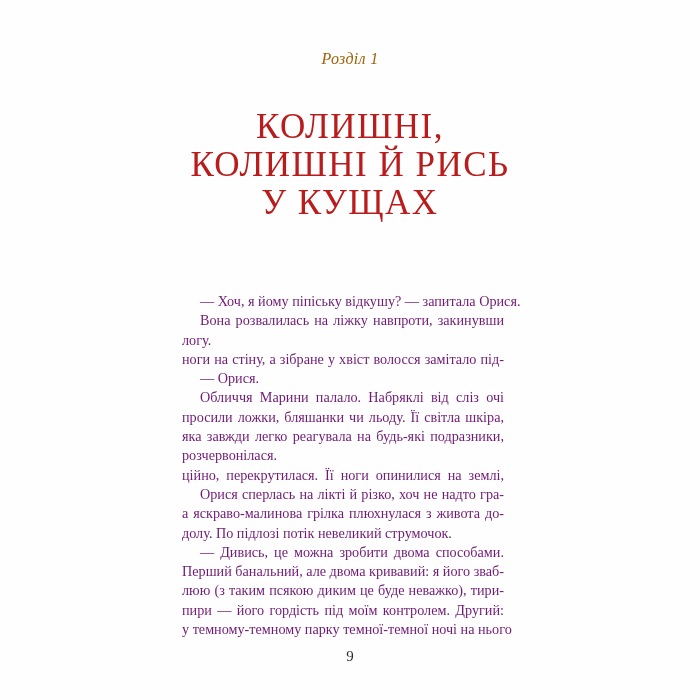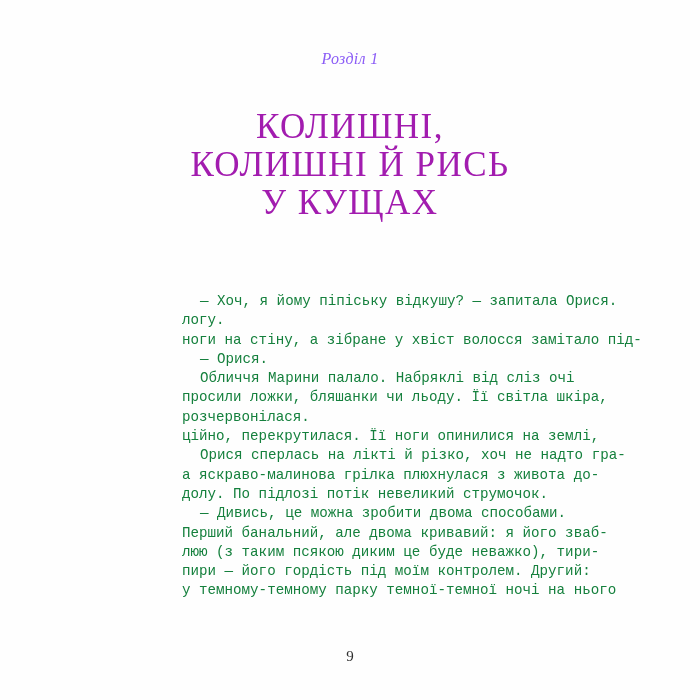--- a/index.html
+++ b/index.html
@@ -4,32 +4,32 @@
 <style>
   html, body { margin: 0; padding: 0; }
   body {
     width: 700px; height: 700px; background: #ffffff; position: relative;
     overflow: hidden; font-family: "DejaVu Serif", serif; color: #2b2b2b;
   }
   .page { position: absolute; left: 0; top: 0; width: 700px; height: 700px; background: #fefefe; }
   .chapter-label {
     position: absolute; left: 0; width: 700px; top: 50px; text-align: center;
     font-family: "Liberation Serif", serif; font-style: italic; font-size: 16px;
-    color: #8b5cf6; letter-spacing: 0.3px;
+    color: #a16207; letter-spacing: 0.3px;
   }
   .chapter-title {
     position: absolute; left: 0; width: 700px; top: 108px; text-align: center;
     font-family: "Liberation Serif", serif; font-size: 35px; font-weight: normal;
-    line-height: 38px; color: #a21caf; letter-spacing: 1.5px; margin: 0;
+    line-height: 38px; color: #b91c1c; letter-spacing: 1.5px; margin: 0;
   }
   .chapter-title span { display: block; }
   .body-text {
     position: absolute; left: 182px; top: 292px; width: 322px;
-    font-family: Liberation Mono, monospace; font-size: 14.2px; line-height: 19.3px;
-    color: #15803d;
+    font-family: Liberation Serif, serif; font-size: 14.2px; line-height: 19.3px;
+    color: #701a75;
   }
   .body-text .line { display: block; white-space: nowrap; text-align: justify; text-align-last: justify; height: 19.3px; }
   .body-text .line.indent { padding-left: 18px; }
   .body-text .line.last { text-align-last: left; }
   .page-number {
     position: absolute; left: 0; width: 700px; top: 648px; text-align: center;
     font-family: "Liberation Serif", serif; font-size: 15px; color: #2e2e2e;
   }
 </style>
 </head>
@@ -39,25 +39,27 @@
   <div class="chapter-label">Розділ 1</div>
 
   <h1 class="chapter-title">
     <span>КОЛИШНІ,</span>
     <span>КОЛИШНІ Й РИСЬ</span>
     <span>У КУЩАХ</span>
   </h1>
 
   <div class="body-text" id="body-text">
       <span class="line indent">— Хоч, я йому піпіську відкушу? — запитала Орися.</span>
+      <span class="line indent">Вона розвалилась на ліжку навпроти, закинувши</span>
       <span class="line last">логу.</span>
       <span class="line">ноги на стіну, а зібране у хвіст волосся замітало під-</span>
       <span class="line indent last">— Орися.</span>
       <span class="line indent">Обличчя Марини палало. Набряклі від сліз очі</span>
       <span class="line">просили ложки, бляшанки чи льоду. Її світла шкіра,</span>
+      <span class="line">яка завжди легко реагувала на будь-які подразники,</span>
       <span class="line last">розчервонілася.</span>
       <span class="line">ційно, перекрутилася. Її ноги опинилися на землі,</span>
       <span class="line indent">Орися сперлась на лікті й різко, хоч не надто гра-</span>
       <span class="line">а яскраво-малинова грілка плюхнулася з живота до-</span>
       <span class="line last">долу. По підлозі потік невеликий струмочок.</span>
       <span class="line indent">— Дивись, це можна зробити двома способами.</span>
       <span class="line">Перший банальний, але двома кривавий: я його зваб-</span>
       <span class="line">люю (з таким псякою диким це буде неважко), тири-</span>
       <span class="line">пири — його гордість під моїм контролем. Другий:</span>
       <span class="line">у темному-темному парку темної-темної ночі на нього</span>

